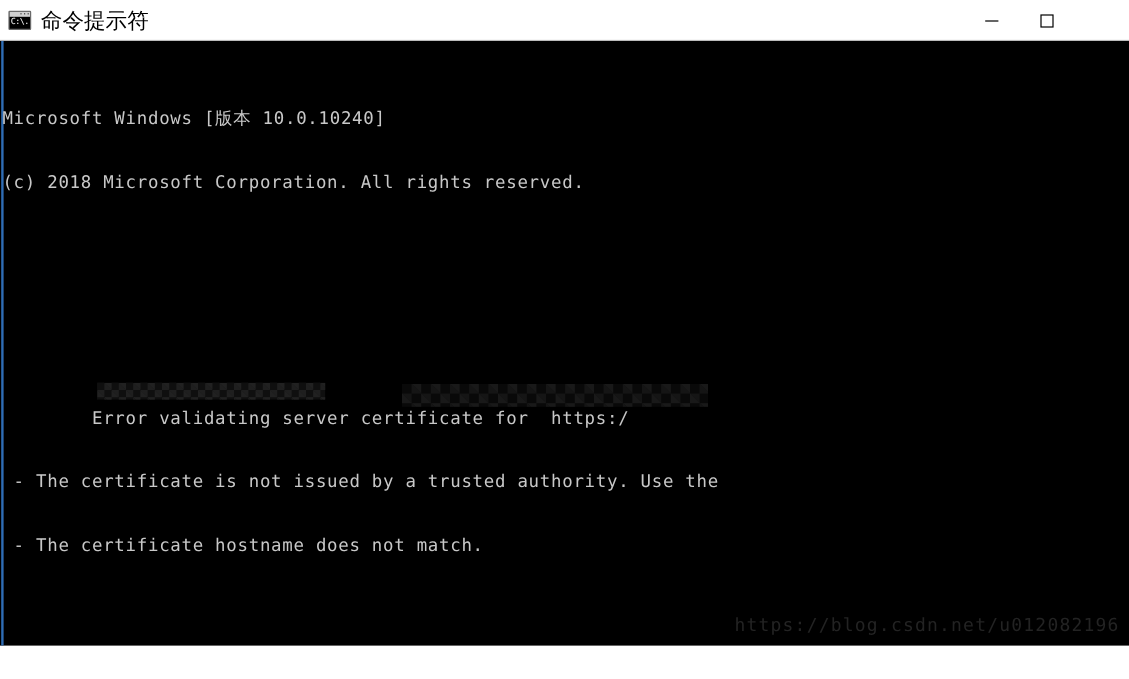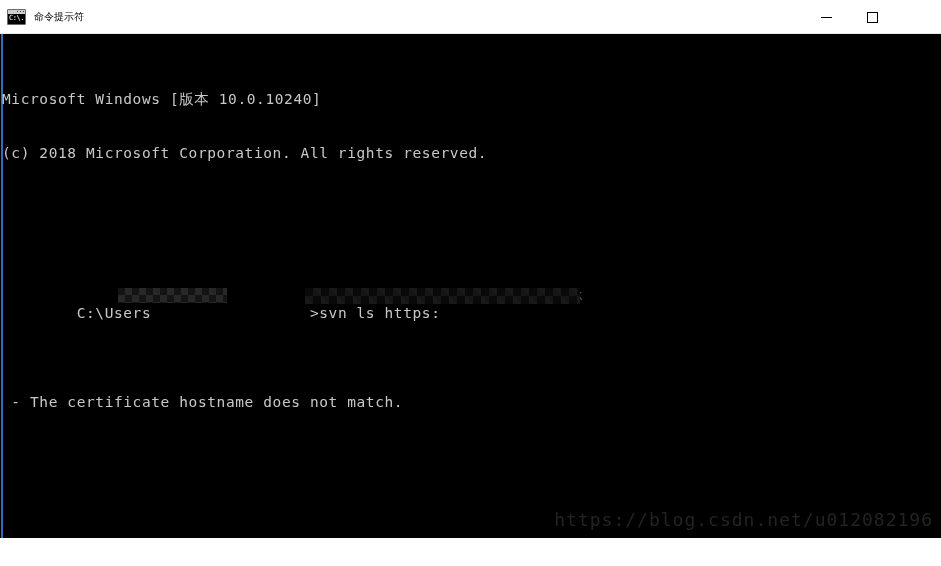--- a/index.html
+++ b/index.html
@@ -68,21 +68,21 @@
     color: #ffffff;
     font-family: "DejaVu Sans Mono", "Liberation Mono", monospace;
     font-size: 7px;
     line-height: 9px;
     letter-spacing: -0.5px;
     white-space: nowrap;
     overflow: hidden;
   }
   .title-text {
     font-family: "DejaVu Sans", "Liberation Sans", sans-serif;
-    font-size: 10px;
+    font-size: 18px;
     color: #000000;
     white-space: nowrap;
   }
 
   .win-buttons {
     position: absolute;
     right: 0; top: 0;
     height: 34px;
     display: flex;
   }
@@ -195,21 +195,21 @@
     letter-spacing: 0.6px;
     white-space: pre;
   }
 
   .watermark {
     position: absolute;
     right: 8px;
     bottom: 8px;
     color: #232323;
     font-family: "DejaVu Sans Mono", "Liberation Mono", monospace;
-    font-size: 18px;
+    font-size: 15px;
     letter-spacing: 1px;
     white-space: nowrap;
   }
 </style>
 </head>
 <body>
 
 <div id="screen">
 
   <div class="titlebar">
@@ -241,29 +241,29 @@
   <div class="console">
     <div class="left-border"></div>
 
     <div class="console-text">
 
       <div class="line">Microsoft Windows [版本 10.0.10240]</div>
       <div class="line">(c) 2018 Microsoft Corporation. All rights reserved.</div>
       <div class="line">&nbsp;</div>
 
       
+
+      
       <div class="line">
-        <span>C:\Users</span><span style="opacity:0">\                </span><span>&gt;svn ls https:</span>
-        <span class="redact" style="left:116px; top:1px; width:109px; height:15px;"></span>
-        <span class="ghost" style="left:460px; top:0px;">vn/code/trunk</span>
-        <span class="redact dark" style="left:303px; top:1px; width:275px; height:16px;"></span>
-      </div>
-
-      
-
+        <span>Error validating server certificate for  https:/</span>
+        <span class="redact soft" style="left:79px; top:-4px; width:190px; height:14px;"></span>
+        <span class="redact dark" style="left:333px; top:-3px; width:255px; height:19px;"></span>
+      </div>
+
+      <div class="line"> - The certificate is not issued by a trusted authority. Use the</div>
       <div class="line"> - The certificate hostname does not match.</div>
       
       
       
       
       
 
       
       
 

